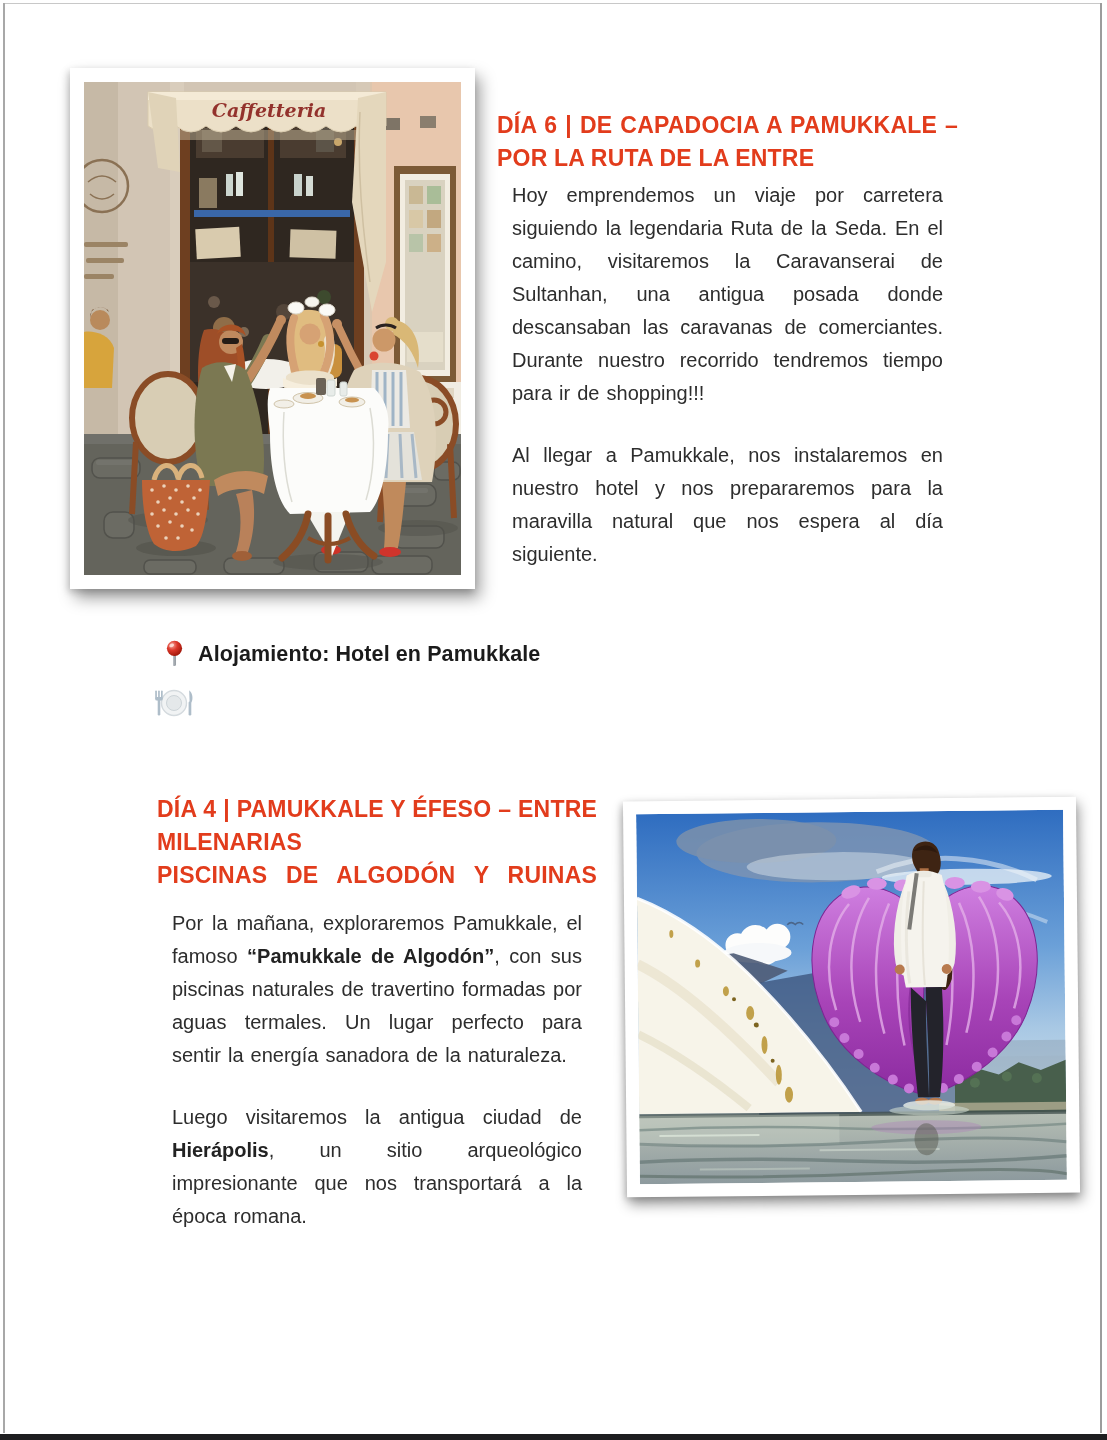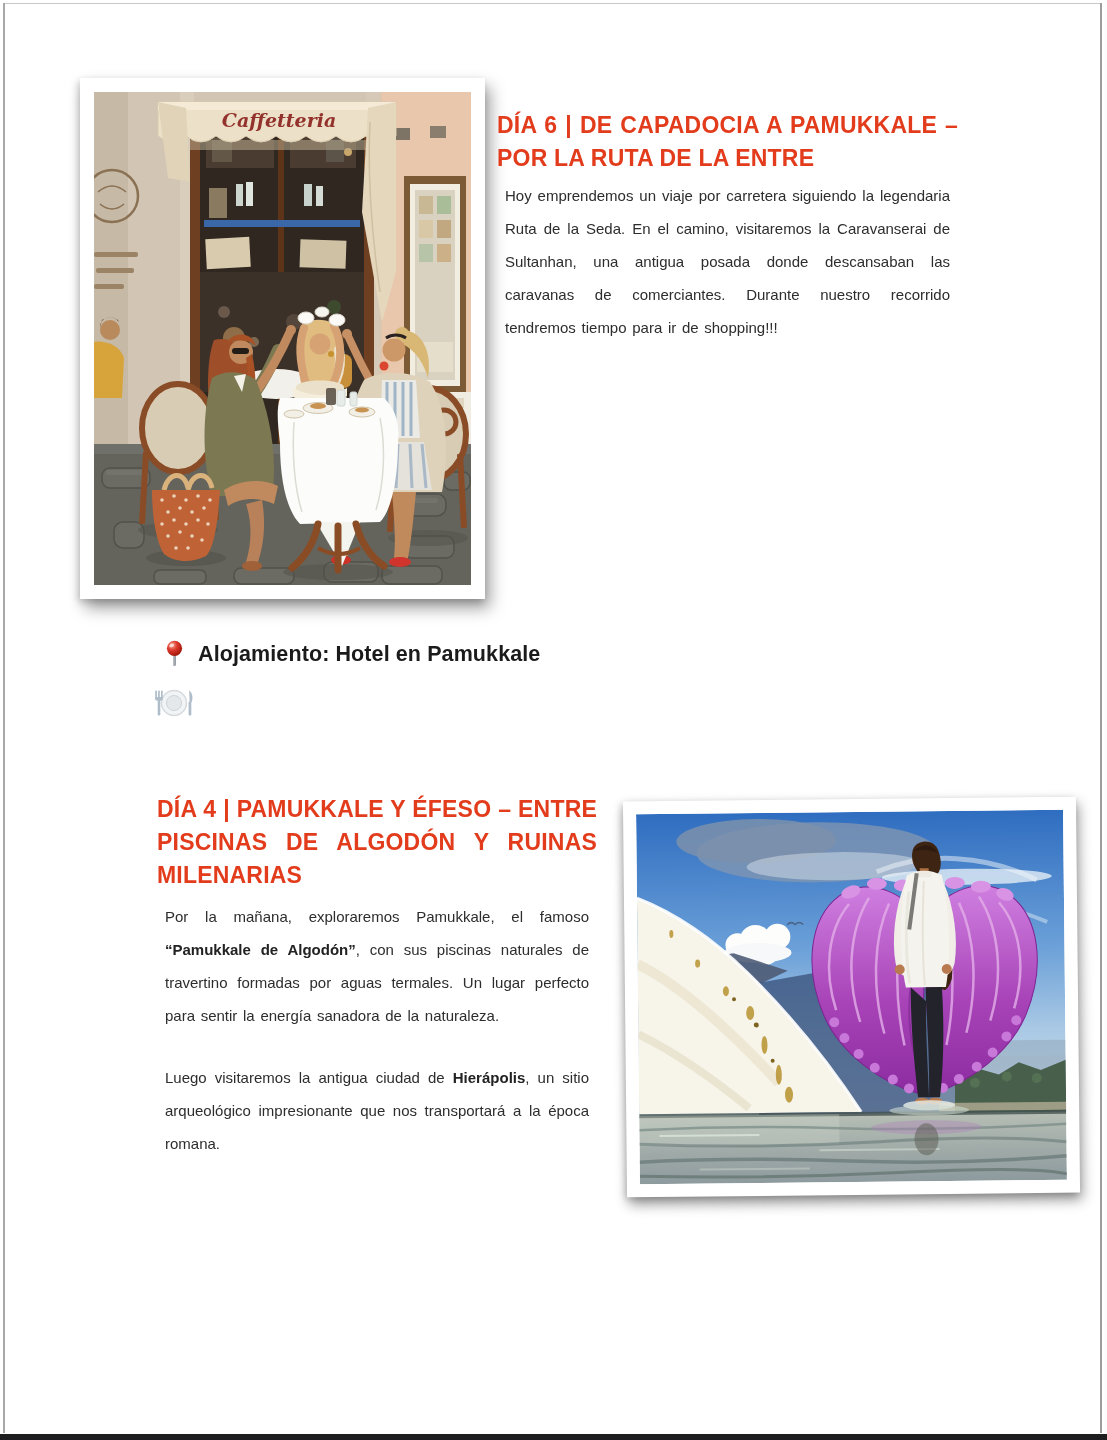--- a/index.html
+++ b/index.html
@@ -21,41 +21,41 @@
     box-shadow:-2px 3px 7px rgba(0,0,0,.18), 5px 9px 15px rgba(0,0,0,.38);}
   .photo.wings{left:625px;top:799px;padding:13px;transform:rotate(-0.6deg);
     box-shadow:2px 7px 13px rgba(0,0,0,.42), -2px 2px 6px rgba(0,0,0,.15);}
 
   
   .day6{position:absolute;left:497px;top:109px;width:461px;}
   .day7{position:absolute;left:157px;top:793px;width:440px;}
   h2{margin:0;padding:0;}
   .title-line{font-weight:bold;font-size:23px;line-height:33px;color:var(--accent);letter-spacing:.2px;}
   .title-line.just{text-align:justify;text-align-last:justify;}
-  .body-para{margin:8px;font-size:15px;line-height:33px;color:var(--ink);
+  .body-para{margin:15px;font-size:20px;line-height:33px;color:var(--ink);
     text-align:justify;word-spacing:1.5px;}
   .day6 .body-para.first{margin-top:4px;}
   .body-para.gap{margin-top:29px;}
   .body-para b{font-weight:bold;color:#222;}
 
   
   .info{position:absolute;left:150px;top:637px;}
   .info-row{display:flex;align-items:center;height:34px;margin-bottom:15px;text-align:center;}
   .info-row .ic{width:48px;display:flex;justify-content:center;align-items:center;}
   .info-row .lbl{font-weight:bold;font-size:21.5px;color:#1b1b1b;letter-spacing:.1px;}
 </style>
 </head>
 <body>
 
 <div class="page" style="--accent: #e23c1c; --ink: #2d2d2d;">
   <div class="edge-top"></div>
   <div class="edge-left"></div>
   <div class="edge-right"></div>
 
-  <figure class="photo cafe" style="margin:10px;">
+  <figure class="photo cafe" style="margin:0;">
     <svg width="377" height="493" viewBox="0 0 377 493">
 
       <g>
         <rect width="377" height="378" fill="#d2c5b4"></rect>
         <rect x="278" width="14" height="378" fill="#ddc6ae"></rect>
         <rect x="288" width="89" height="378" fill="#e8c7ad"></rect>
         <rect width="34" height="378" fill="#c6b9a6"></rect>
         <rect x="86" width="14" height="378" fill="#d9cdbc"></rect>
         <rect x="272" y="0" width="14" height="378" fill="#d6c9b7"></rect>
         <rect x="300" y="36" width="16" height="12" fill="#7e7466"></rect>
@@ -268,20 +268,21 @@
       </g>
     </svg>
   </figure>
 
   <section class="day6">
     <h2>
       <div class="title-line just">DÍA 6 | DE CAPADOCIA A PAMUKKALE –</div>
       <div class="title-line">POR LA RUTA DE LA ENTRE</div>
     </h2>
     <p class="body-para first">Hoy emprendemos un viaje por carretera siguiendo la legendaria Ruta de la Seda. En el camino, visitaremos la Caravanserai de Sultanhan, una antigua posada donde descansaban las caravanas de comerciantes. Durante nuestro recorrido tendremos tiempo para ir de shopping!!!</p>
+    <p class="body-para gap">Al llegar a Pamukkale, nos instalaremos en nuestro hotel y nos prepararemos para la maravilla natural que nos espera al día siguiente.</p>
   </section>
 
   <div class="info">
     <div class="info-row">
       <span class="ic">
         <svg width="19" height="29" viewBox="0 0 20 30">
           <defs>
             <radialGradient id="pinG" cx="35%" cy="30%" r="75%">
               <stop offset="0%" stop-color="#f4a79c"></stop>
                 <stop offset="45%" stop-color="#dc372a"></stop>
@@ -311,22 +312,22 @@
             <rect x="36.6" y="12.5" width="2.7" height="14" rx="1.2"></rect>
           </g>
         </svg>
       </span>
     </div>
   </div>
 
   <section class="day7">
     <h2>
       <div class="title-line just">DÍA 4 | PAMUKKALE Y ÉFESO – ENTRE</div>
+      <div class="title-line">MILENARIAS</div>
       <div class="title-line just">PISCINAS DE ALGODÓN Y RUINAS</div>
-      <div class="title-line">MILENARIAS</div>
     </h2>
     <p class="body-para"><span>Por la mañana, exploraremos Pamukkale, el famoso </span><b>“Pamukkale de Algodón”</b><span>, con sus piscinas naturales de travertino formadas por aguas termales. Un lugar perfecto para sentir la energía sanadora de la naturaleza.</span></p>
     <p class="body-para gap"><span>Luego visitaremos la antigua ciudad de </span><b>Hierápolis</b><span>, un sitio arqueológico impresionante que nos transportará a la época romana.</span></p>
   </section>
 
   <figure class="photo wings" style="margin:0;">
     <svg width="427" height="370" viewBox="0 0 427 370">
       <defs>
         <linearGradient id="skyG" x1="0" y1="0" x2="0" y2="1">
           <stop offset="0%" stop-color="#2f6dc0"></stop>

